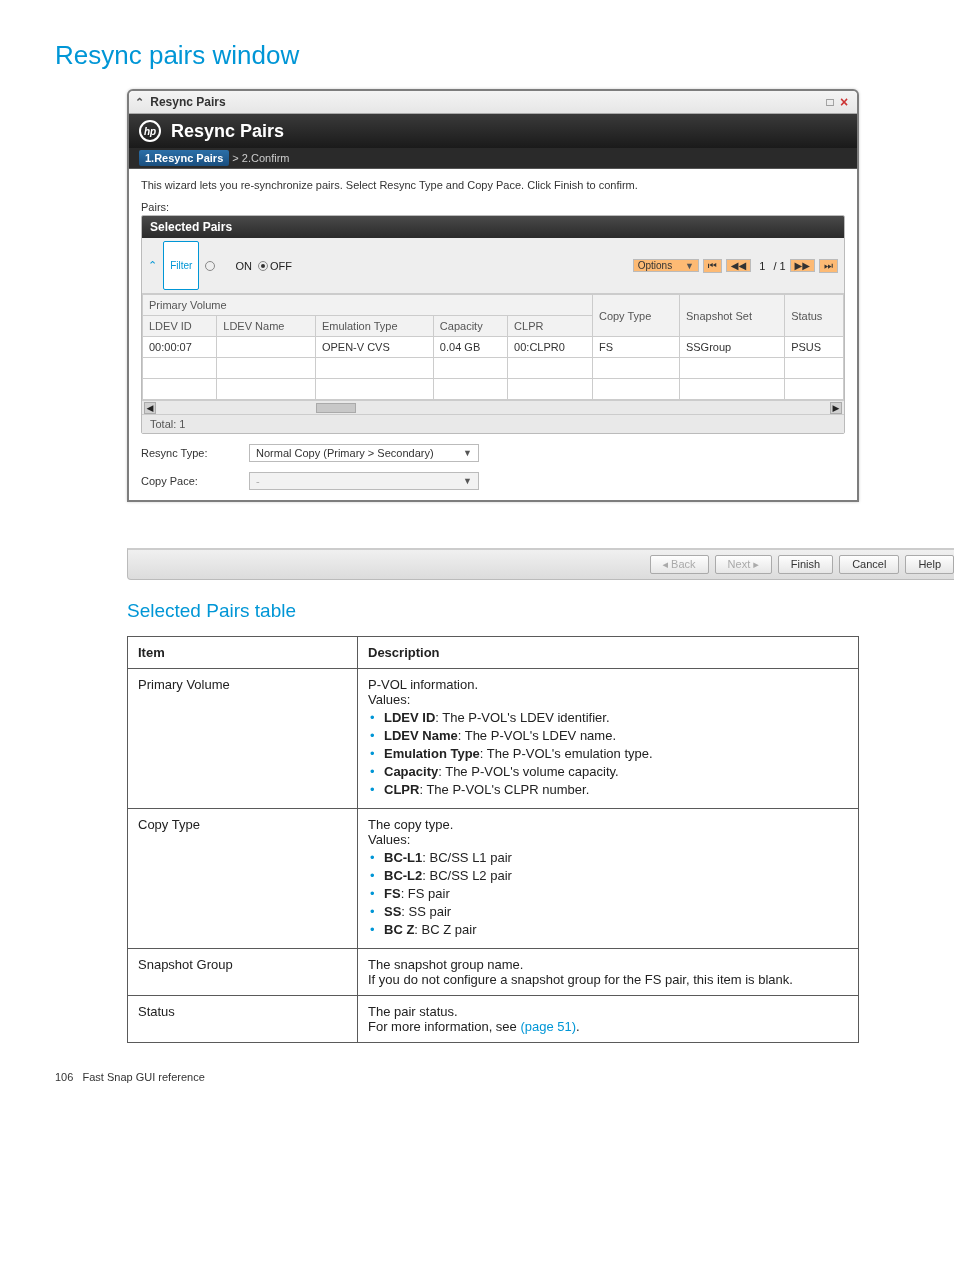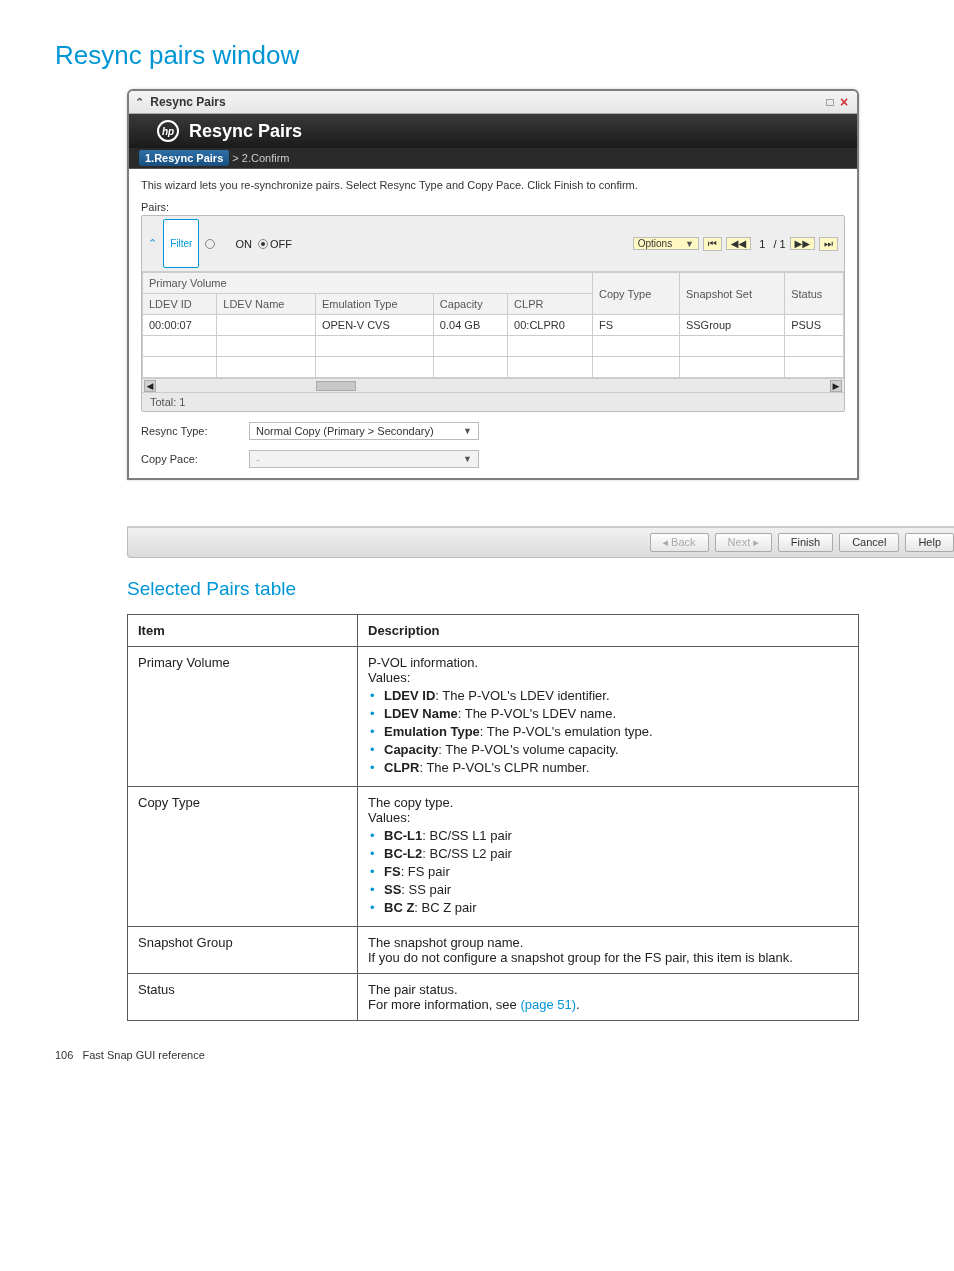--- a/index.html
+++ b/index.html
@@ -30,21 +30,21 @@
     font-size: 12px; font-weight: bold; color: #333;
     border-radius: 5px 5px 0 0;
   }
   .titlebar .title-left { display:flex; align-items:center; gap:6px; flex:1; }
   .titlebar .ico { font-size:11px; color:#555; cursor:default; }
   .titlebar .winbtn { width:14px; text-align:center; color:#555; font-weight:bold; }
   .titlebar .winbtn.close { color:#c33; font-size:14px; }
 
   .appheader {
     background: linear-gradient(#3a3a3a,#1a1a1a);
-    color:#fff; padding:6px 28px;
+    color:#fff; padding:6px 10px;
     display:flex; align-items:flex-end; gap:10px;
   }
   .hp-logo {
     width:22px; height:22px; border:2px solid #fff; border-radius:50%;
     display:flex; align-items:center; justify-content:center;
     font-style:italic; font-size:10px; font-weight:bold;
   }
   .apptitle { font-size:18px; font-weight:bold; }
 
   .breadcrumb {
@@ -66,21 +66,21 @@
   }
   .toolbar {
     display:flex; align-items:center; background:#eee; border-bottom:1px solid #ccc;
     padding:3px 6px; font-size:11px; gap:6px;
   }
   .filter-btn {
     background:#fff; border:1px solid #0096d6; color:#0096d6; padding:18px 6px; border-radius:2px; font-size:10px;
   }
   .toolbar .right { margin-left:auto; display:flex; align-items:center; gap:4px; }
   .pagerbtn, .optbtn {
-    background:#fef9c3; border:1px solid #bbb; padding:0 4px; font-size:10px; color:#333;
+    background:#fdba74; border:1px solid #bbb; padding:0 4px; font-size:10px; color:#333;
   }
 
   table.grid { border-collapse:collapse; width:100%; font-size:11px; color:#333; }
   .grid th, .grid td { border:1px solid #ccc; padding:4px 6px; text-align:left; white-space:nowrap; }
   .grid th { background:#f2f2f2; color:#555; font-weight:normal; }
   .grid .group-th { background:#f2f2f2; text-align:left; }
   .grid-wrap { overflow-x:hidden; position:relative; }
   .hscroll { height:14px; background:#e9e9e9; border-top:1px solid #ccc; display:flex; align-items:center; justify-content:space-between; padding:0 2px; }
   .hscroll .sbtn { width:12px; height:12px; background:#d0d0d0; border:1px solid #aaa; font-size:9px; text-align:center; line-height:10px; }
   .hscroll .thumb { flex:0 0 40px; height:10px; background:#c8c8c8; border:1px solid #aaa; margin-left:160px; }
@@ -137,20 +137,21 @@
     <span class="active">1.Resync Pairs</span>
     <span>&gt;</span>
     <span>2.Confirm</span>
   </div>
 
   <div class="wbody">
     <div class="wiz-desc">This wizard lets you re-synchronize pairs. Select Resync Type and Copy Pace. Click Finish to confirm.</div>
     <div class="lbl">Pairs:</div>
 
     <div class="panel">
+      <div class="panel-head">Selected Pairs</div>
 
       <div class="toolbar">
         <span class="ico" style="color:#0096d6;">⌃</span>
         <span class="filter-btn">Filter</span>
         <label style="display:flex;align-items:center;gap:20px;">
           <span style="width:10px;height:10px;border:1px solid #888;border-radius:50%;display:inline-block;"></span>
           <span>ON</span>
         </label>
         <label style="display:flex;align-items:center;gap:2px;justify-content:center;">
           <span style="width:10px;height:10px;border:1px solid #888;border-radius:50%;display:inline-flex;align-items:center;justify-content:center;">

